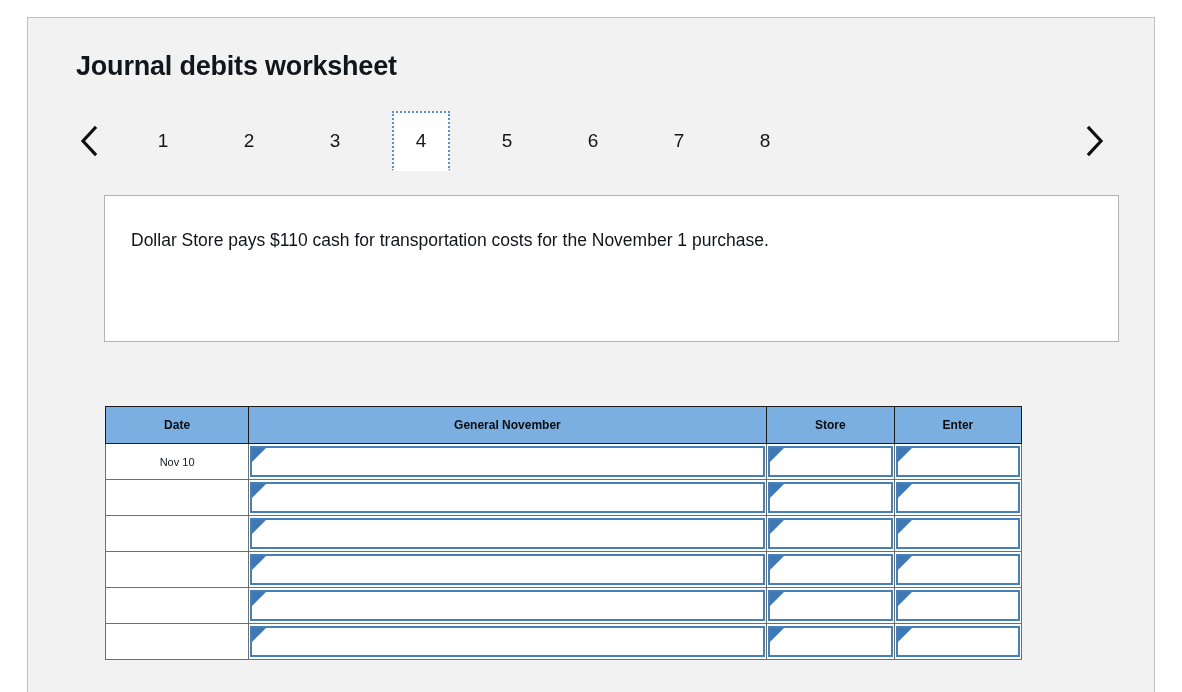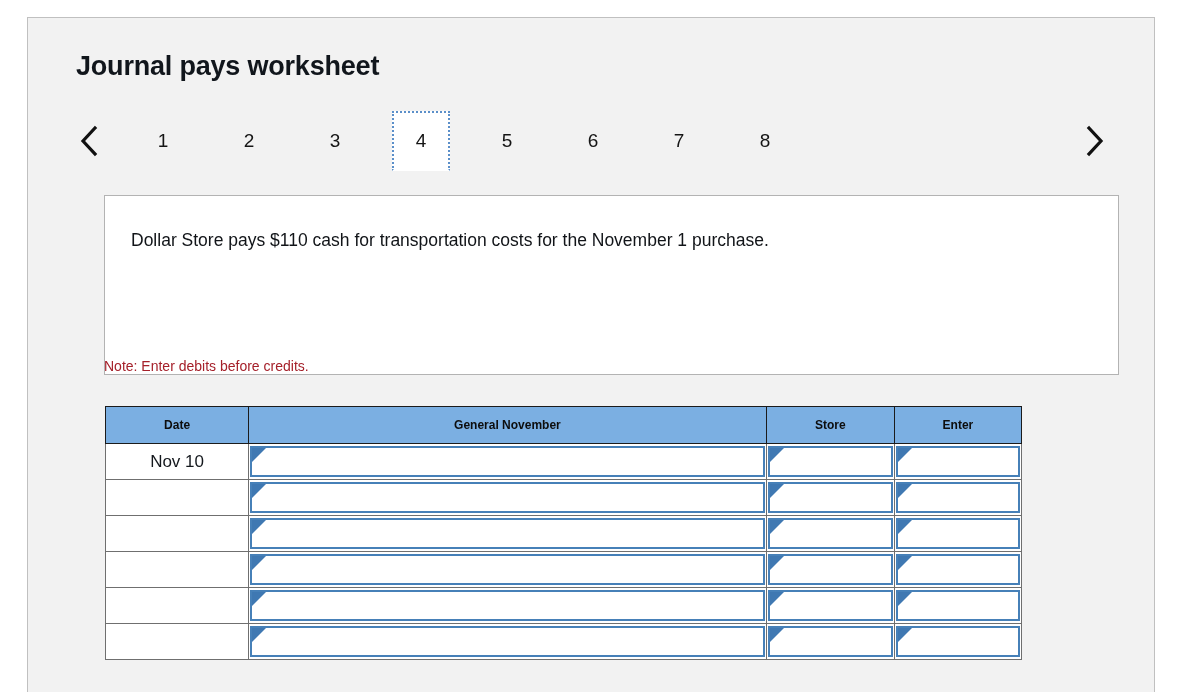--- a/index.html
+++ b/index.html
@@ -94,21 +94,21 @@
     border-bottom-color: #ffffff;
     line-height: 56px;
   }
 
   
   .desc-box {
     position: absolute;
     left: 76px;
     top: 177px;
     width: 1015px;
-    height: 180px;
+    height: 147px;
     background: #ffffff;
     border: 1px solid #b3b3b3;
     box-sizing: border-box;
   }
   .desc-text {
     position: absolute;
     left: 26px;
     top: 29px;
     width: 900px;
     font-size: 17.5px;
@@ -150,21 +150,21 @@
     background: #ffffff;
     vertical-align: middle;
   }
   .col-date   { width: 143px; }
   .col-gj     { width: 517px; }
   .col-debit  { width: 128px; }
   .col-credit { width: 127px; }
 
   .date-cell {
     text-align: center;
-    font-size: 17px;
+    font-size: 11px;
     color: #14181d;
   }
 
   
   .cell-input {
     position: relative;
     display: block;
     height: 31px;
     margin: 1px;
     background: #ffffff;
@@ -185,21 +185,21 @@
     border-right: 7px solid transparent;
   }
   .td-input { border-color: #6f6f6f; }
 </style>
 </head>
 <body>
 
 <div class="page">
   <div class="card">
 
-    <div class="worksheet-title">Journal pays worksheet</div>
+    <div class="worksheet-title">Journal debits worksheet</div>
 
     <div class="tabstrip">
 
       <div class="nav-chevron prev">
         <span>
           <svg width="22" height="34" viewBox="0 0 22 34">
             <polyline points="17,4 5,17 17,30" fill="none" stroke="#111111" stroke-width="3.2" stroke-linecap="square" stroke-linejoin="miter"></polyline>
           </svg>
         </span>
       </div>
@@ -222,21 +222,20 @@
           </svg>
         </span>
       </div>
 
     </div>
 
     <div class="desc-box">
       <div class="desc-text">Dollar Store pays $110 cash for transportation costs for the November 1 purchase.</div>
     </div>
 
-    <div class="note">Note: Enter debits before credits.</div>
 
     <table class="journal">
       <colgroup>
         <col class="col-date">
         <col class="col-gj">
         <col class="col-debit">
         <col class="col-credit">
       </colgroup>
       <thead>
         <tr>

